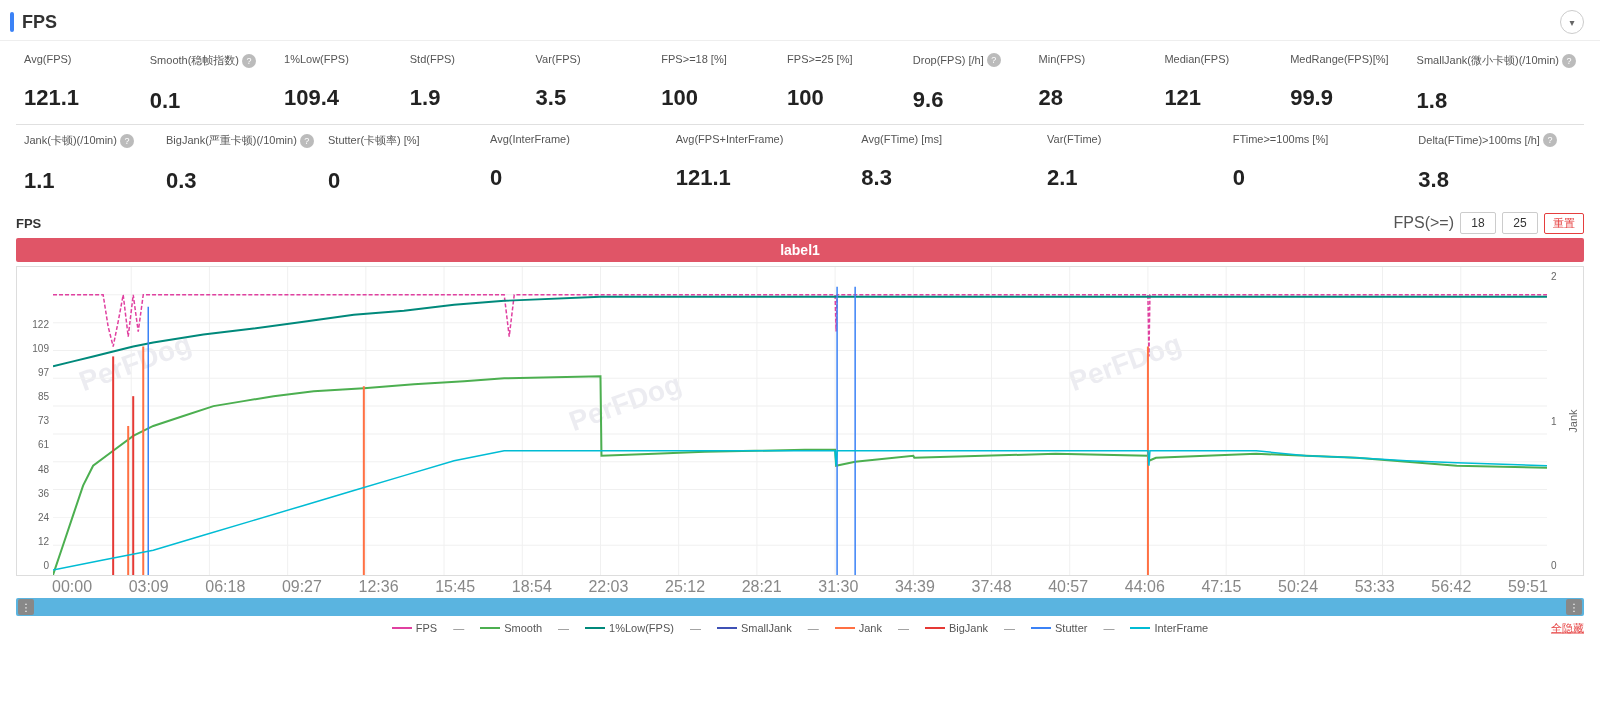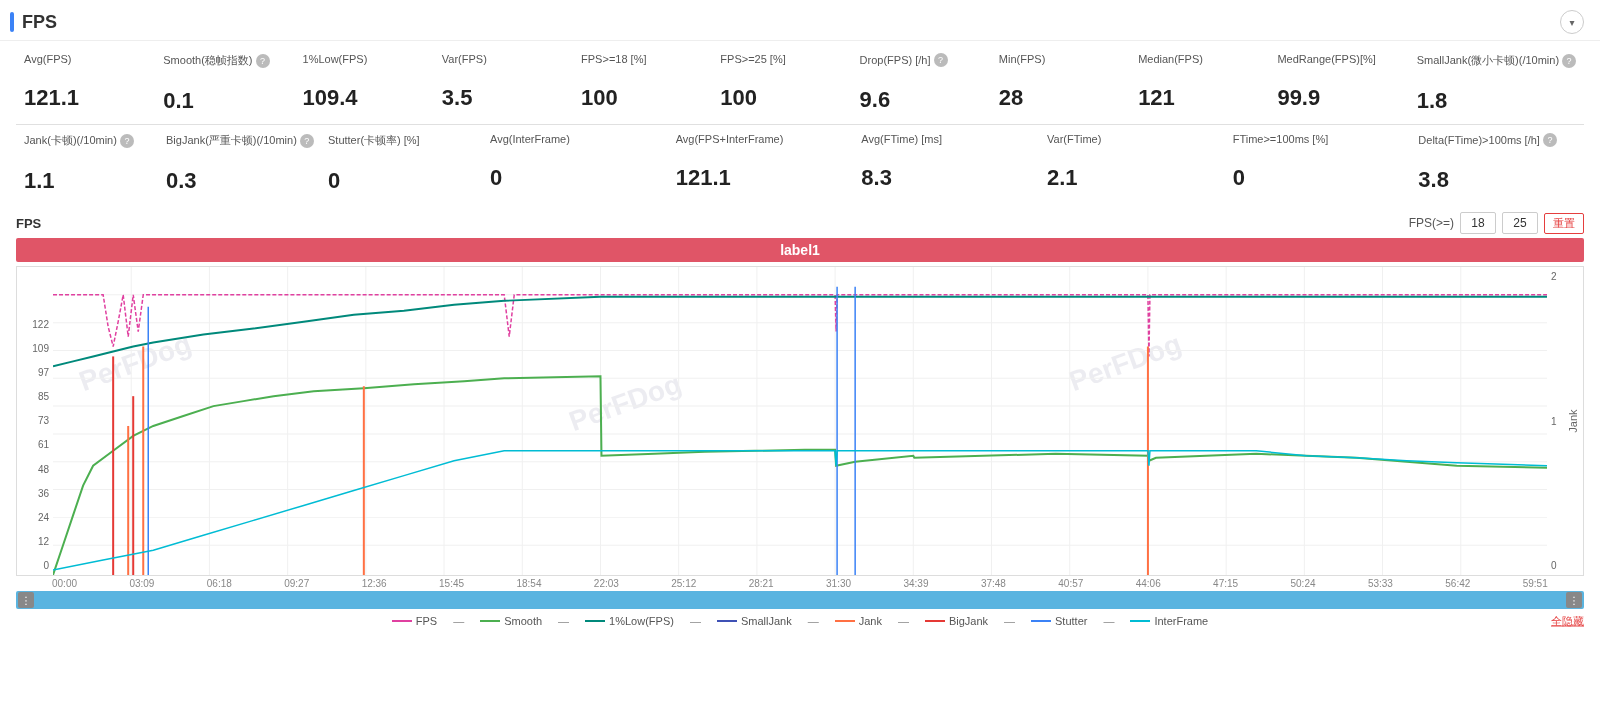--- a/index.html
+++ b/index.html
@@ -29,21 +29,21 @@
     .stat-label { font-size: 11px; color: #555; display: flex; align-items: center; gap: 3px; white-space: nowrap; }
     .stat-label .help-icon { display: inline-block; width: 14px; height: 14px; background: #bbb; color: #fff; border-radius: 50%; font-size: 9px; text-align: center; line-height: 14px; cursor: pointer; flex-shrink: 0; }
     .stat-value { font-size: 22px; font-weight: bold; color: #222; margin-top: 20px; }
     .stat-divider { border-top: 1px solid #e0e0e0; margin: 4px 0; }
 
     
     .chart-section { padding: 0 16px; }
     .chart-header { display: flex; align-items: center; justify-content: space-between; margin-bottom: 4px; padding-top: 4px; }
     .chart-title { font-size: 13px; font-weight: bold; color: #333; }
     .fps-controls { display: flex; align-items: center; gap: 6px; }
-    .fps-controls-label { font-size: 12px; color: #555; }
+    .fps-controls-label { font-size: 16px; color: #555; }
     .fps-input {
       width: 36px; height: 22px; border: 1px solid #ccc; border-radius: 2px;
       text-align: center; font-size: 12px; color: #333;
     }
     .reset-btn {
       padding: 2px 8px; border: 1px solid #e53e3e; border-radius: 2px;
       color: #e53e3e; background: #fff; cursor: pointer; font-size: 11px;
     }
 
     
@@ -90,21 +90,21 @@
     .legend-item { display: flex; align-items: center; gap: 4px; cursor: pointer; }
     .legend-line { height: 2px; width: 20px; }
     .legend-label { font-size: 11px; color: #555; }
     .hide-all-btn {
       position: absolute; right: 0; top: 50%; transform: translateY(-50%);
       color: #e53e3e; font-size: 11px; cursor: pointer; text-decoration: underline;
       white-space: nowrap;
     }
     .x-axis-area {
       display: flex; justify-content: space-between;
-      font-size: 10px; color: #888; padding: 2px 36px 0 36px;
+      font-size: 16px; color: #888; padding: 2px 36px 0 36px;
     }
     .watermark {
       position: absolute; color: rgba(180,180,200,0.25); font-size: 28px; font-weight: bold;
       transform: rotate(-20deg); pointer-events: none; user-select: none;
     }
   </style>
 </head>
 <body>
 
 <div class="page-container">
@@ -130,20 +130,24 @@
           Smooth(稳帧指数) <span class="help-icon">?</span>
         </div>
         <div class="stat-value">0.1</div>
       </div>
 
       <div class="stat-item">
         <div class="stat-label">1%Low(FPS)</div>
         <div class="stat-value">109.4</div>
       </div>
 
+      <div class="stat-item">
+        <div class="stat-label">Std(FPS)</div>
+        <div class="stat-value">1.9</div>
+      </div>
 
       <div class="stat-item">
         <div class="stat-label">Var(FPS)</div>
         <div class="stat-value">3.5</div>
       </div>
 
       <div class="stat-item">
         <div class="stat-label">FPS&gt;=18 [%]</div>
         <div class="stat-value">100</div>
       </div>

